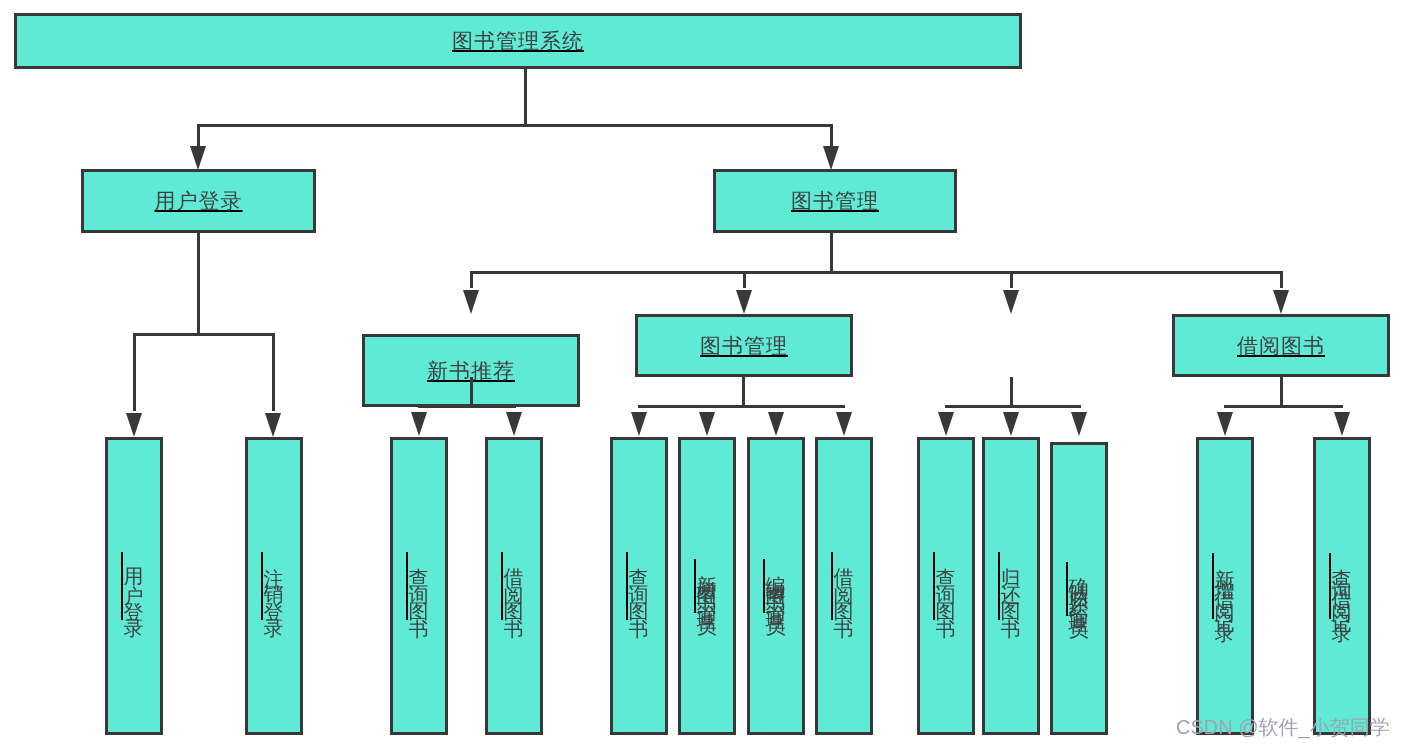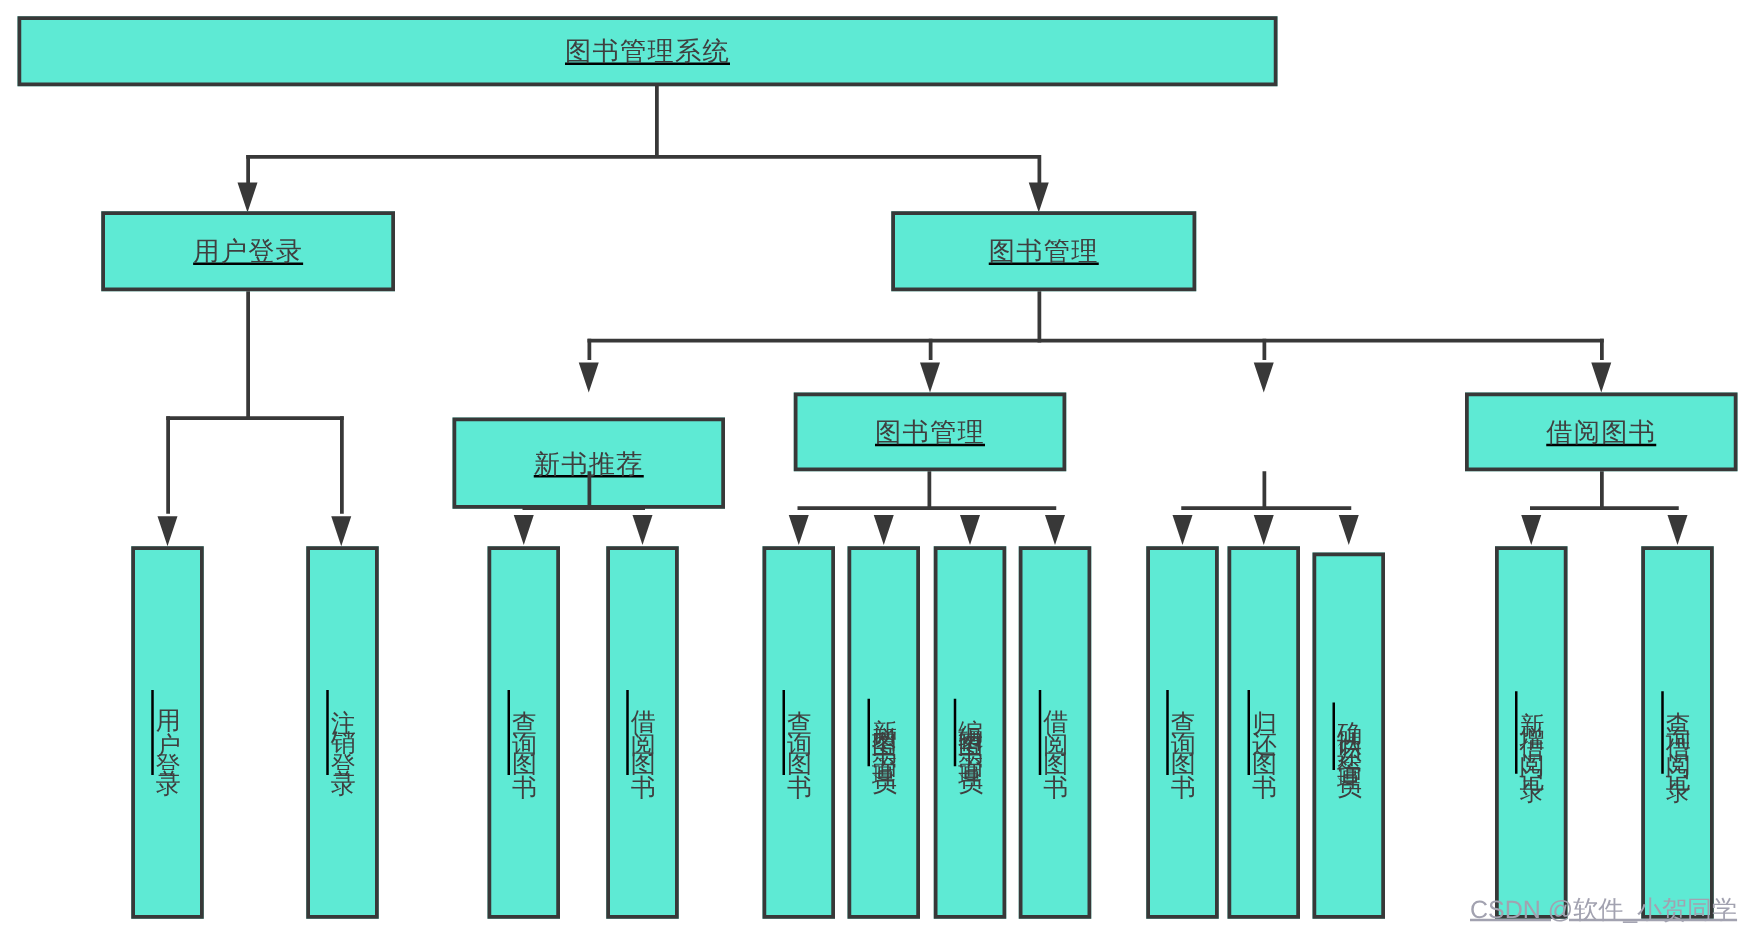--- a/index.html
+++ b/index.html
@@ -49,21 +49,20 @@
     border-top: 24px solid #383838;
   }
   .watermark {
     position: absolute;
     left: 1176px;
     top: 714px;
     color: #a2a2b0;
     font-size: 20px;
     white-space: nowrap;
     z-index: 5;
-    text-decoration: underline;
   }
 </style>
 </head>
 <body>
 
 <div class="canvas">
 
   <div class="box" style="left:14px; top:13px; width:1008px; height:56px;">
     <span class="h-label">图书管理系统</span>
   </div>

